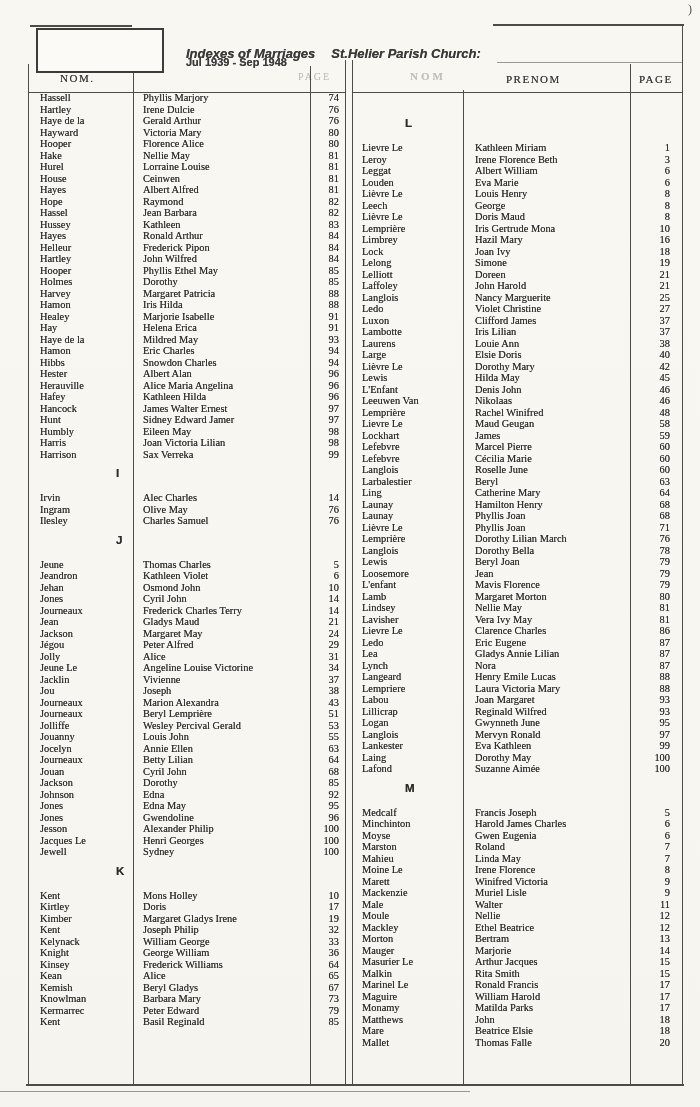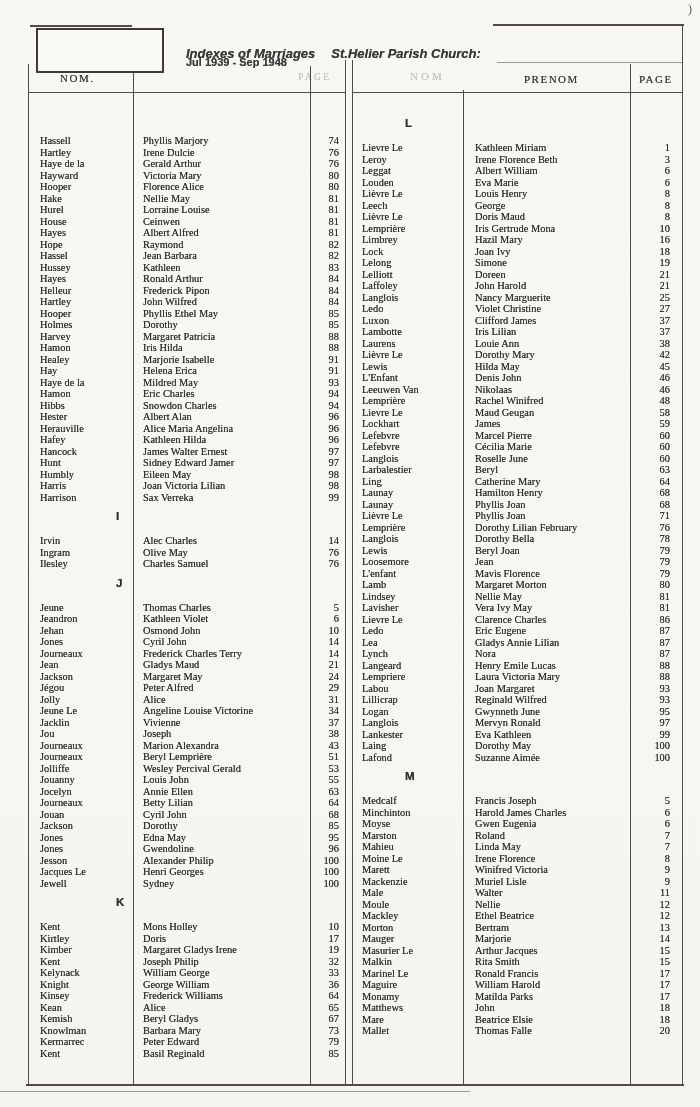--- a/index.html
+++ b/index.html
@@ -30,21 +30,21 @@
     font-family:"Liberation Sans","DejaVu Sans",sans-serif;
     font-weight:bold;font-size:11px;color:#3c3c3c;
     text-shadow:0 0 .6px #5e5e5e;
   }
   .colhead{
     position:absolute;font-size:11px;letter-spacing:1.5px;color:#3a3834;
     text-shadow:0 0 .5px #666;white-space:nowrap;
   }
   .ghost{opacity:.28;filter:blur(.7px);}
   .col{position:absolute;top:92px;}
-  .col-left{left:28px;width:317px;padding-top:43px;}
+  .col-left{left:28px;width:317px;}
   .col-right{left:352px;width:331px;padding-top:18px;}
   .row{display:flex;height:11.5px;font-size:10.4px;line-height:11.6px;white-space:nowrap;
        text-shadow:0 0 .45px #5c5a56;}
   .c{box-sizing:border-box;overflow:visible;}
   .col-left .c-nom{width:105px;padding-left:12px;}
   .col-left .c-prenom{width:177px;padding-left:10px;}
   .col-left .c-page{width:35px;text-align:right;padding-right:6px;}
   .col-right .c-nom{width:111px;padding-left:10px;}
   .col-right .c-prenom{width:167px;padding-left:12px;}
   .col-right .c-page{width:53px;text-align:right;padding-right:13px;}
@@ -80,22 +80,22 @@
 
 <div class="corner-box"></div>
 
 <div class="title">
   <span>Indexes of Marriages</span><span class="gap"></span><span>St.Helier Parish Church:</span>
 </div>
 <div class="subtitle">Jul 1939 - Sep 1948</div>
 
 <div class="colhead" style="left:60px;top:72px;text-align:right;">NOM.</div>
 <div class="colhead ghost" style="left:298px;top:71px;letter-spacing:2px;font-size:10px;">PAGE</div>
-<div class="colhead ghost" style="left:410px;top:70px;letter-spacing:3px;">NOM</div>
-<div class="colhead" style="left:524px;top:73px;font-family:Liberation Serif, serif;">PRENOM</div>
+<div class="colhead ghost" style="left:410px;top:70px;letter-spacing:3px;font-weight:bold;">NOM</div>
+<div class="colhead" style="left:506px;top:73px;font-family:Liberation Serif, serif;">PRENOM</div>
 <div class="colhead" style="left:639px;top:73px;">PAGE</div>
 
 <div class="artifact" style="left:688px;top:2px;">)</div>
 
 <div class="col col-left">
     <div class="row">
       <span class="c c-nom">Hassell</span>
       <span class="c c-prenom">Phyllis Marjory</span>
       <span class="c c-page">74</span>
     </div>
@@ -365,20 +365,25 @@
       <span class="c c-nom">Jouan</span>
       <span class="c c-prenom">Cyril John</span>
       <span class="c c-page">68</span>
     </div>
     <div class="row">
       <span class="c c-nom">Jackson</span>
       <span class="c c-prenom">Dorothy</span>
       <span class="c c-page">85</span>
     </div>
     <div class="row">
+      <span class="c c-nom">Johnson</span>
+      <span class="c c-prenom">Edna</span>
+      <span class="c c-page">92</span>
+    </div>
+    <div class="row">
       <span class="c c-nom">Jones</span>
       <span class="c c-prenom">Edna May</span>
       <span class="c c-page">95</span>
     </div>
     <div class="row">
       <span class="c c-nom">Jones</span>
       <span class="c c-prenom">Gwendoline</span>
       <span class="c c-page">96</span>
     </div>
     <div class="row">
@@ -544,20 +549,25 @@
       <span class="c c-nom">Lambotte</span>
       <span class="c c-prenom">Iris Lilian</span>
       <span class="c c-page">37</span>
     </div>
     <div class="row">
       <span class="c c-nom">Laurens</span>
       <span class="c c-prenom">Louie Ann</span>
       <span class="c c-page">38</span>
     </div>
     <div class="row">
+      <span class="c c-nom">Large</span>
+      <span class="c c-prenom">Elsie Doris</span>
+      <span class="c c-page">40</span>
+    </div>
+    <div class="row">
       <span class="c c-nom">Lièvre Le</span>
       <span class="c c-prenom">Dorothy Mary</span>
       <span class="c c-page">42</span>
     </div>
     <div class="row">
       <span class="c c-nom">Lewis</span>
       <span class="c c-prenom">Hilda May</span>
       <span class="c c-page">45</span>
     </div>
     <div class="row">
@@ -620,21 +630,21 @@
       <span class="c c-prenom">Phyllis Joan</span>
       <span class="c c-page">68</span>
     </div>
     <div class="row">
       <span class="c c-nom">Lièvre Le</span>
       <span class="c c-prenom">Phyllis Joan</span>
       <span class="c c-page">71</span>
     </div>
     <div class="row">
       <span class="c c-nom">Lemprière</span>
-      <span class="c c-prenom">Dorothy Lilian February</span>
+      <span class="c c-prenom">Dorothy Lilian March</span>
       <span class="c c-page">76</span>
     </div>
     <div class="row">
       <span class="c c-nom">Langlois</span>
       <span class="c c-prenom">Dorothy Bella</span>
       <span class="c c-page">78</span>
     </div>
     <div class="row">
       <span class="c c-nom">Lewis</span>
       <span class="c c-prenom">Beryl Joan</span>

